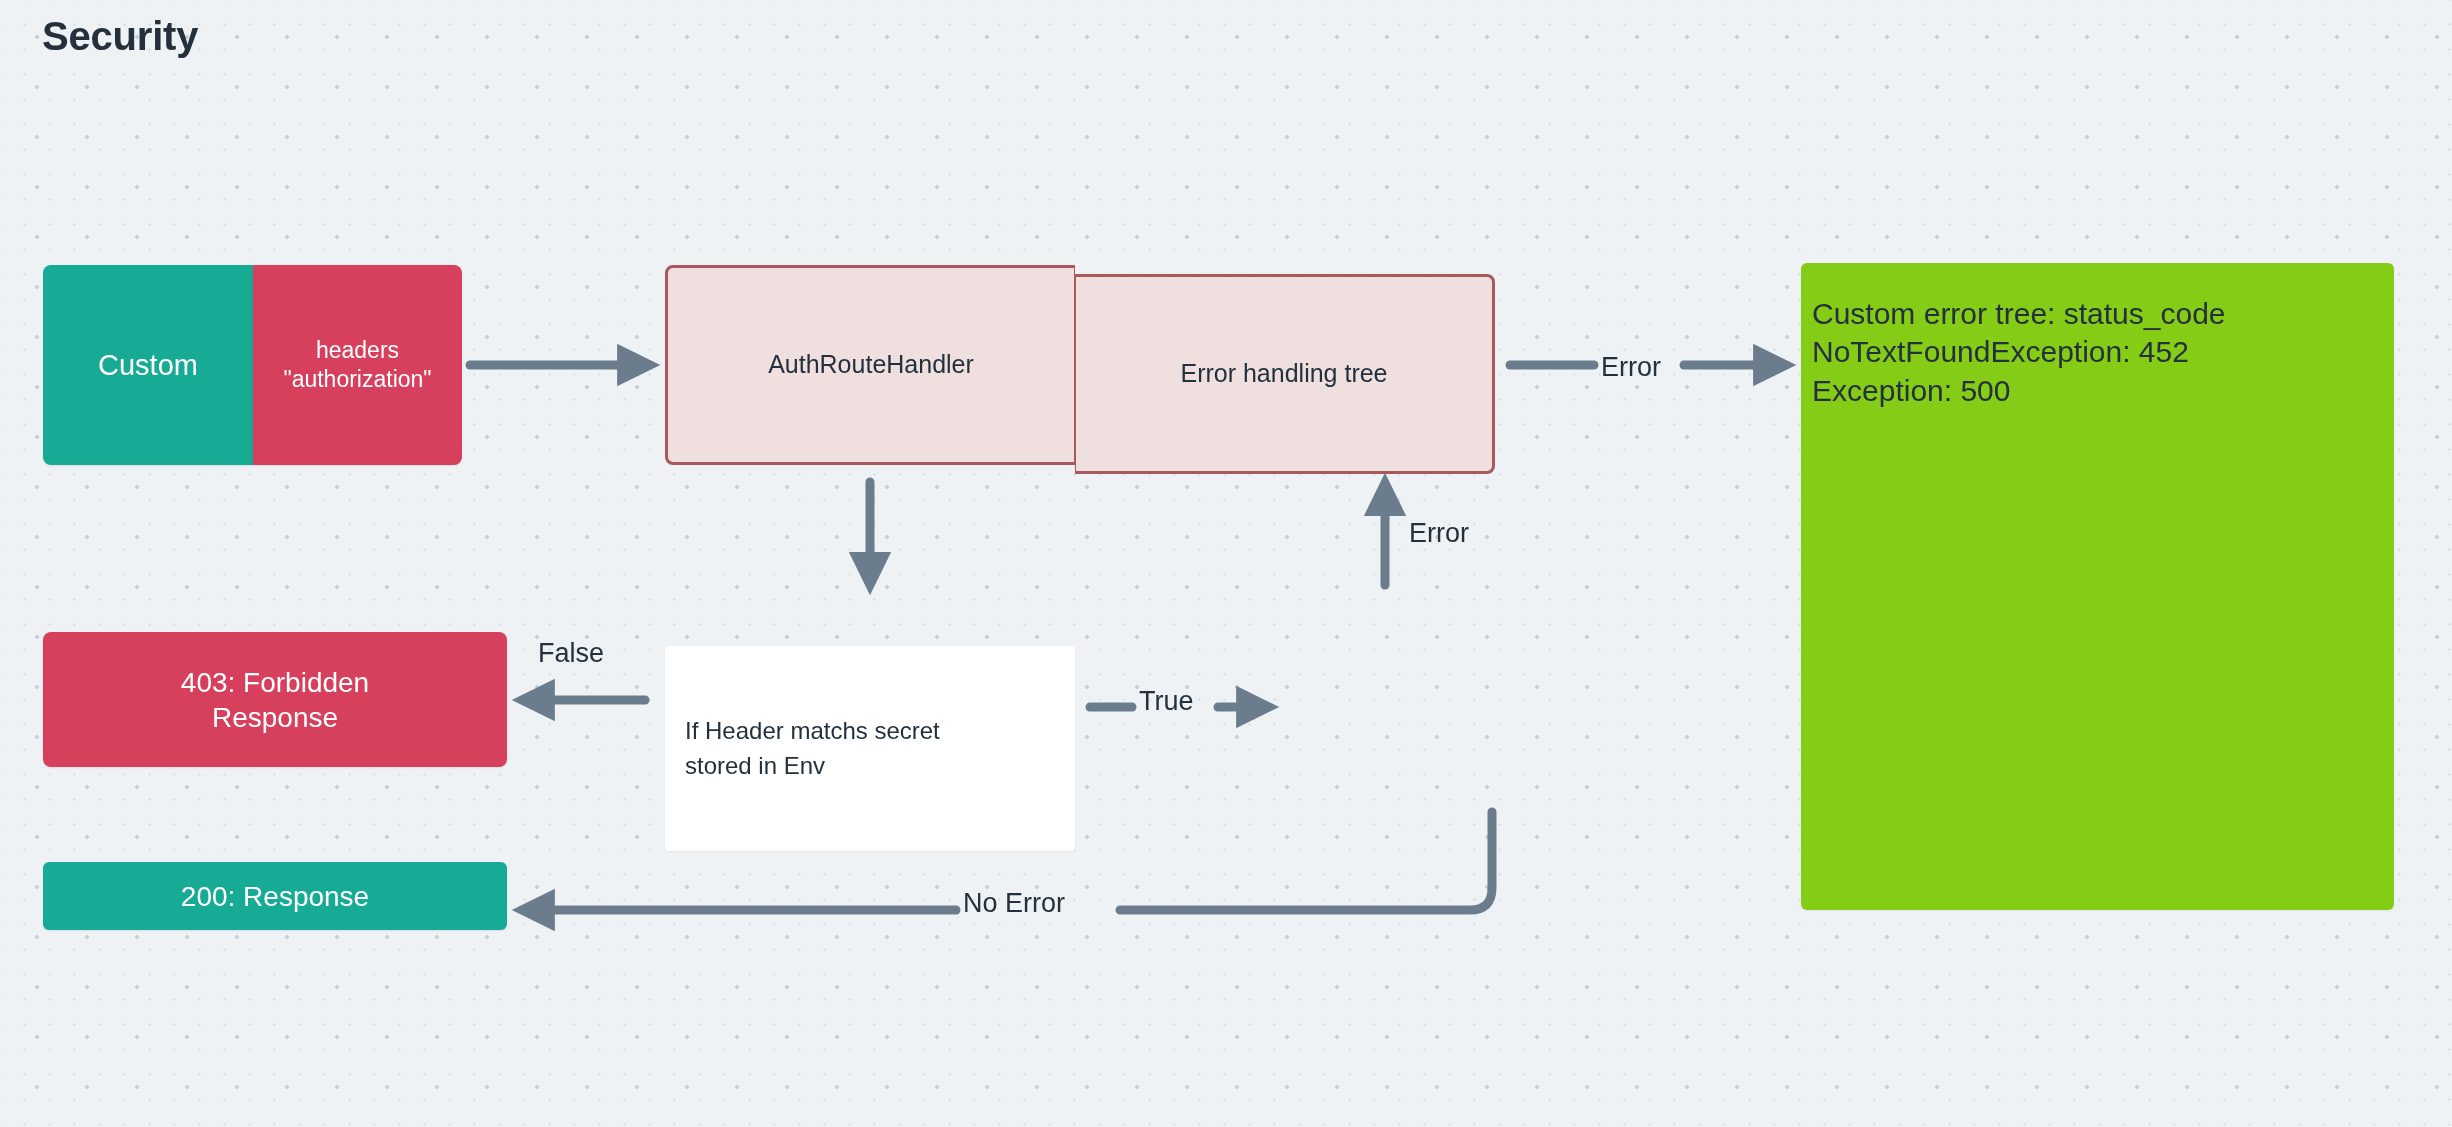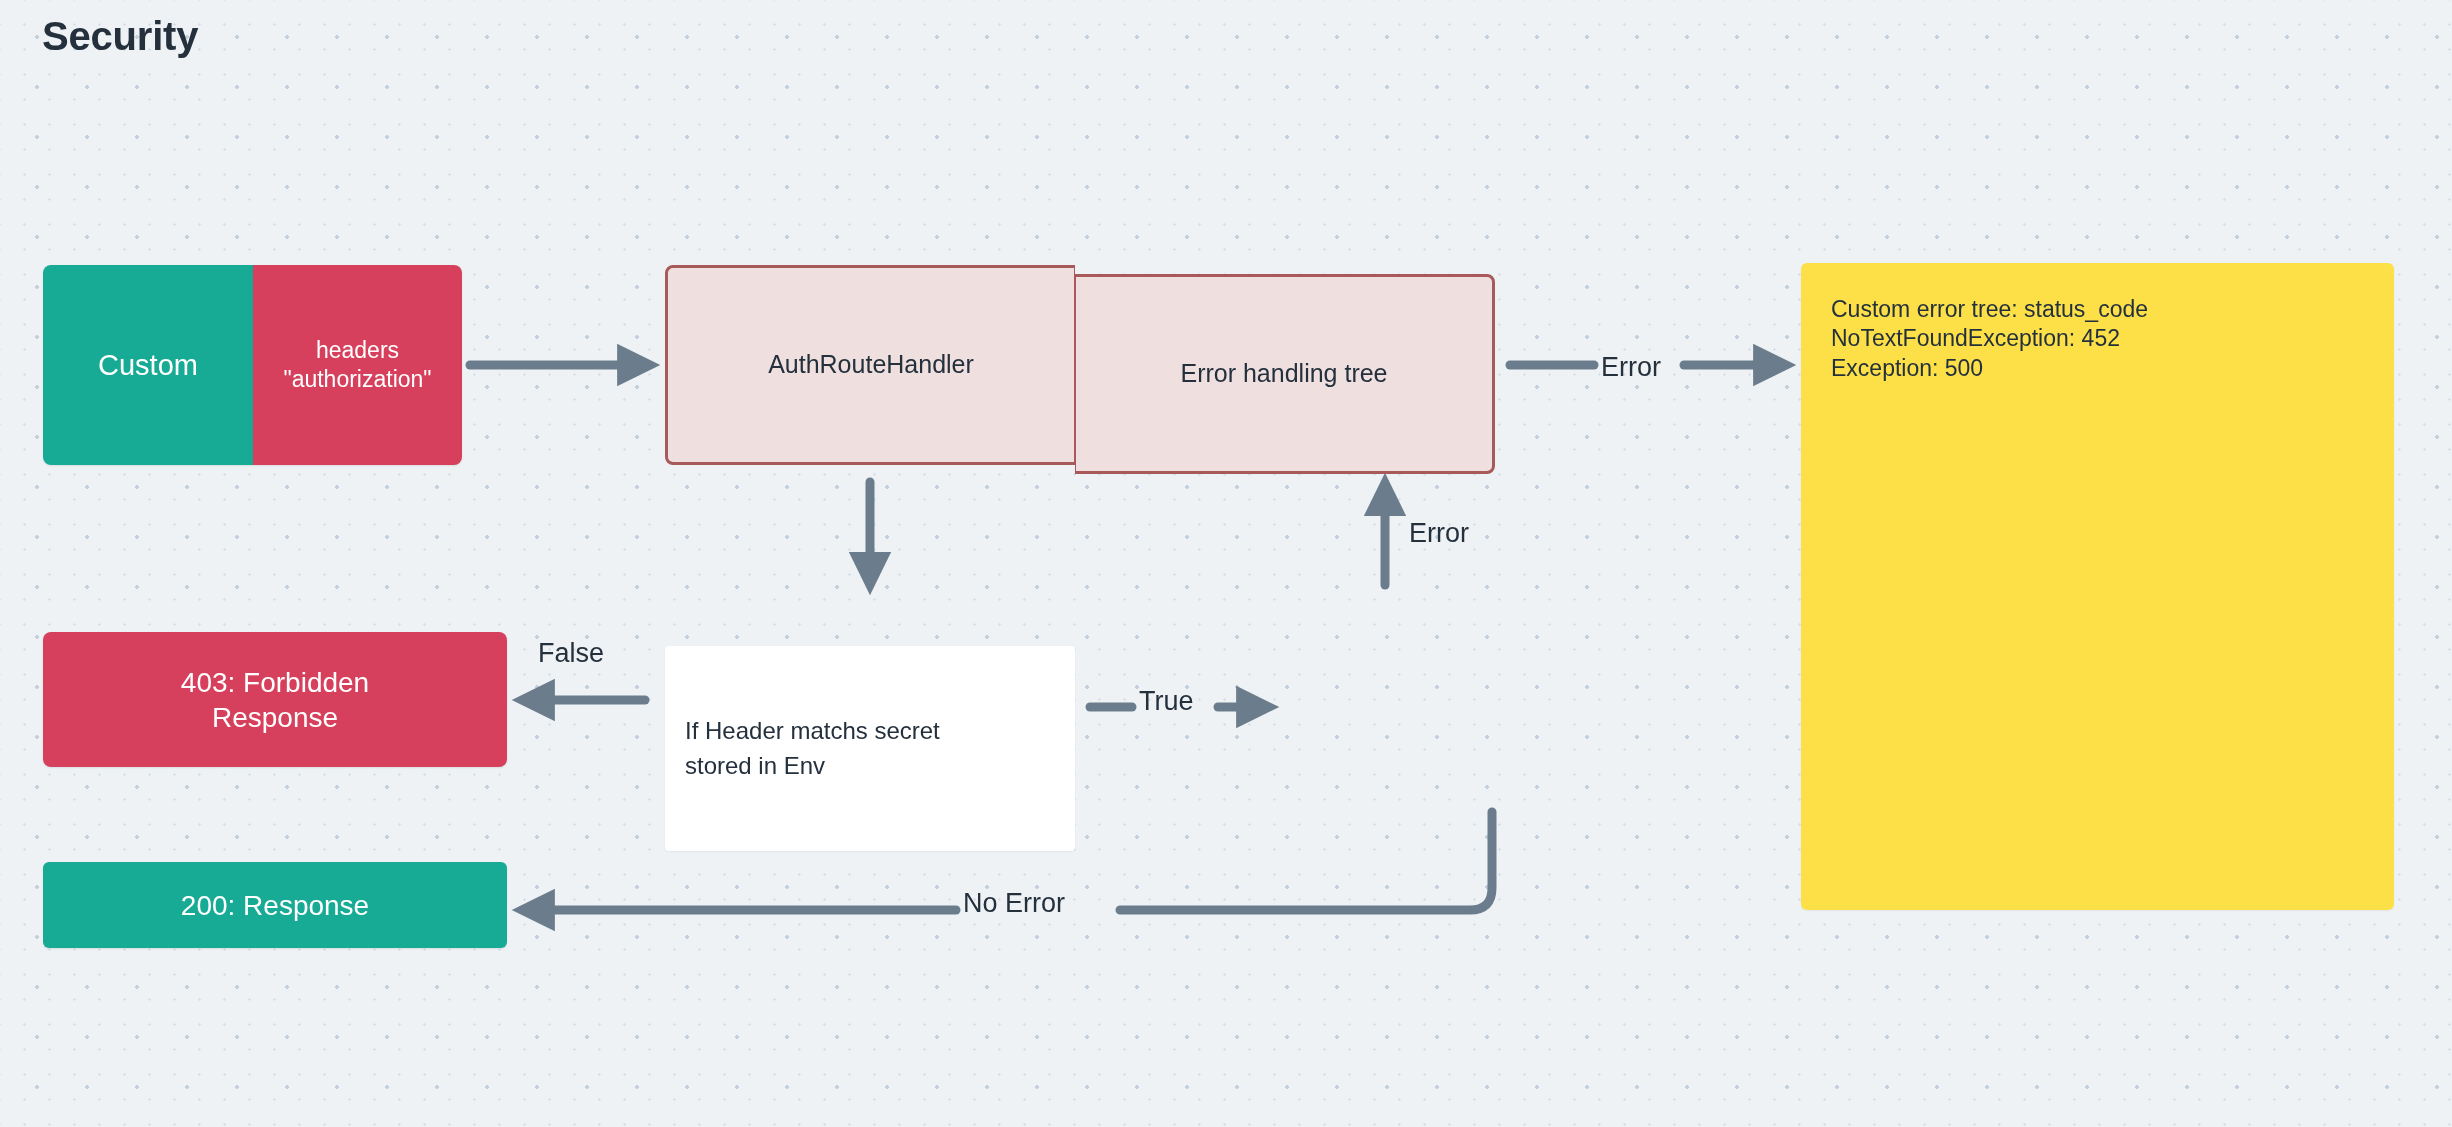--- a/index.html
+++ b/index.html
@@ -87,24 +87,24 @@
   #node-errtree {
     left: 1075px; top: 274px; width: 420px; height: 200px;
     border-radius: 0 8px 8px 0;
     border-left-width: 1.5px;
   }
 
   
   #panel-errortree {
     position: absolute;
     left: 1801px; top: 263px; width: 593px; height: 647px;
-    background: #fde047;
+    background: #84cc16;
     border-radius: 6px;
-    padding: 32px 0 0 30px;
-    font-size: 23px;
+    padding: 32px 0 0 11px;
+    font-size: 30px;
     line-height: 1.28;
     color: #24313d;
     box-shadow: 0 1px 2px rgba(30,50,70,0.06);
   }
   #panel-errortree .row { white-space: nowrap; }
 
   
   #node-403 {
     left: 43px; top: 632px; width: 464px; height: 135px;
     border-radius: 8px;
@@ -127,21 +127,21 @@
   
   #node-appendpoints {
     left: 1284px; top: 600px; width: 415px; height: 205px;
     border-radius: 4px;
     font-size: 24px;
     box-shadow: 0 1px 2px rgba(30,50,70,0.06);
   }
 
   
   #node-200 {
-    left: 43px; top: 862px; width: 464px; height: 86px;
+    left: 43px; top: 862px; width: 464px; height: 68px;
     border-radius: 6px;
     font-size: 28px;
     box-shadow: 0 1px 2px rgba(30,50,70,0.10);
   }
 
   
   .edge-label {
     position: absolute;
     font-size: 27px;
     color: #24313d;

